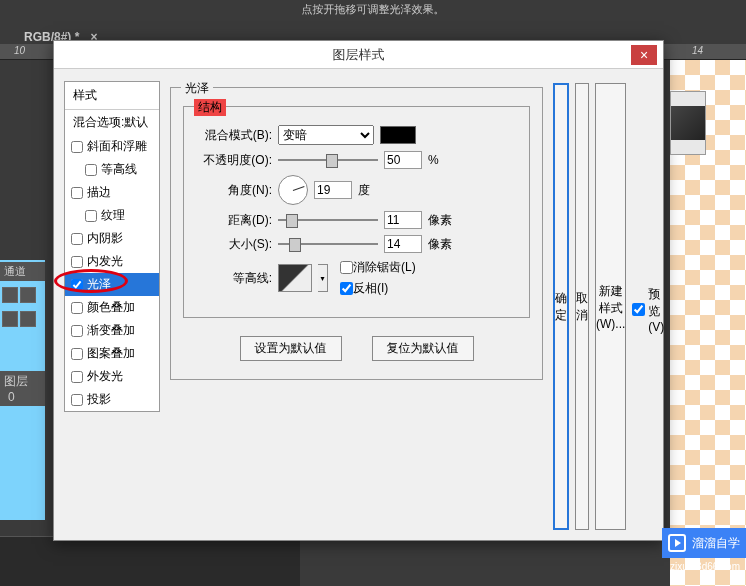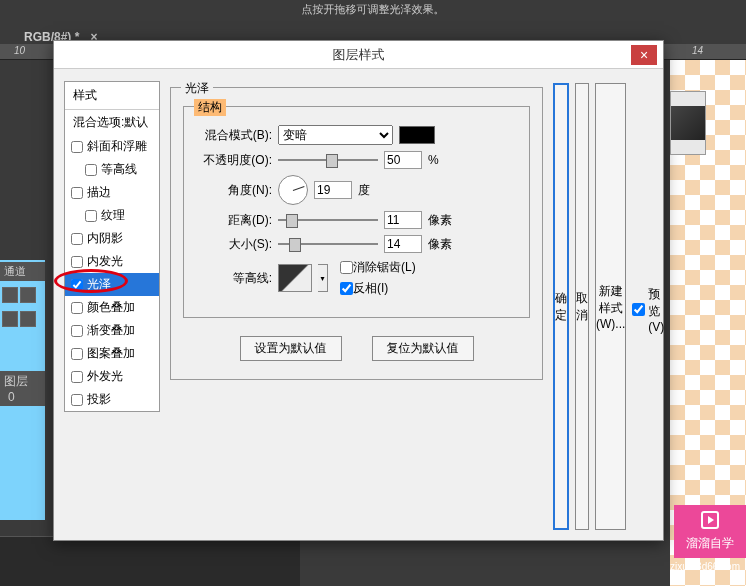--- a/index.html
+++ b/index.html
@@ -41,25 +41,25 @@
     .style-item.selected { background: #2676d9; color: #fff; }
     .style-item.indent { padding-left: 20px; }
     .style-item input[type=checkbox] { width: 12px; height: 12px; }
     .style-label-top { padding: 4px 8px; }
     .red-circle { position: absolute; border: 3px solid #d01; border-radius: 50%; width: 74px; height: 24px; pointer-events: none; }
     
     .center-col { flex: 1; position: relative; }
     .center-group { border: 1px solid #999; padding: 10px 12px 18px 12px; position: relative; margin-top: 6px; }
     .center-group-title { position: absolute; top: -8px; left: 10px; background: #f0f0f0; padding: 0 4px; font-size: 12px; }
     .inner-group { border: 1px solid #999; padding: 12px 12px 14px 12px; margin-top: 8px; position: relative; }
-    .inner-group-title { position: absolute; top: -8px; left: 10px; background: #fdba74; padding: 0 4px; font-size: 12px; }
+    .inner-group-title { position: absolute; top: -8px; left: 10px; background: #ef4444; padding: 0 4px; font-size: 12px; }
     
     .row { display: flex; align-items: center; gap: 6px; margin: 6px 0; }
     .row-label { width: 76px; text-align: right; font-size: 12px; }
-    select { height: 20px; font-size: 12px; width: 115px; }
+    select { height: 20px; font-size: 12px; width: 96px; }
     .color-swatch { width: 36px; height: 18px; background: #000; border: 1px solid #666; }
     .slider { flex: 0 0 100px; height: 16px; position: relative; }
     .slider::before { content: ''; position: absolute; top: 7px; left: 0; right: 0; height: 2px; background: #888; }
     .slider::after { content: ''; position: absolute; top: 2px; width: 10px; height: 12px; background: #ccc; border: 1px solid #666; }
     .slider.v50::after { left: 48px; }
     .slider.v11::after { left: 8px; }
     .slider.v14::after { left: 11px; }
     .num-input { width: 38px; height: 18px; border: 1px solid #999; padding: 0 2px; text-align: left; font-size: 12px; }
     .unit { font-size: 12px; }
     .angle-dial { width: 30px; height: 30px; border: 1px solid #888; border-radius: 50%; background: #fff; position: relative; }
@@ -71,21 +71,21 @@
     .default-btns { display: flex; gap: 30px; justify-content: center; margin-top: 18px; align-items: flex-end; }
     .btn { border: 1px solid #888; background: #f5f5f5; padding: 3px 14px; font-size: 12px; cursor: pointer; }
     
     .right-col { width: 100px; display: flex; flex-direction: row; gap: 6px; padding-top: 2px; }
     .right-btn { border: 1px solid #888; background: #f5f5f5; padding: 4px 0; text-align: center; font-size: 12px; cursor: pointer; }
     .right-btn.primary { border: 2px solid #2676d9; }
     .preview-check { display: flex; align-items: center; justify-content: center; gap: 3px; margin-top: 6px; font-size: 12px; }
     .preview-box { width: 64px; height: 64px; border: 1px solid #999; background: #e8e8e8; margin: 8px auto 0; display: flex; align-items: center; justify-content: center; }
     .preview-inner { width: 34px; height: 34px; background: linear-gradient(135deg, #444, #222); }
     
-    .watermark { position: absolute; bottom: 28px; right: 0; background: #ec4899; color: #fff; padding: 6px 12px; display: flex; align-items: center; gap: 6px; font-size: 14px; flex-direction: column; }
+    .watermark { position: absolute; bottom: 28px; right: 0; background: #3b82f6; color: #fff; padding: 6px 6px; display: flex; align-items: center; gap: 6px; font-size: 14px; }
     .watermark .play { width: 18px; height: 18px; border: 2px solid #fff; border-radius: 3px; display: flex; align-items: center; justify-content: center; }
     .watermark .play::after { content: ''; border-left: 6px solid #fff; border-top: 4px solid transparent; border-bottom: 4px solid transparent; margin-left: 2px; }
     .wm-sub { position: absolute; bottom: 14px; right: 6px; color: #fff; font-size: 10px; }
   </style>
 </head>
 <body>
 
 <div class="top-hint">点按开拖移可调整光泽效果。</div>
 <div class="tab-area">
   <span>RGB/8#) *</span>

